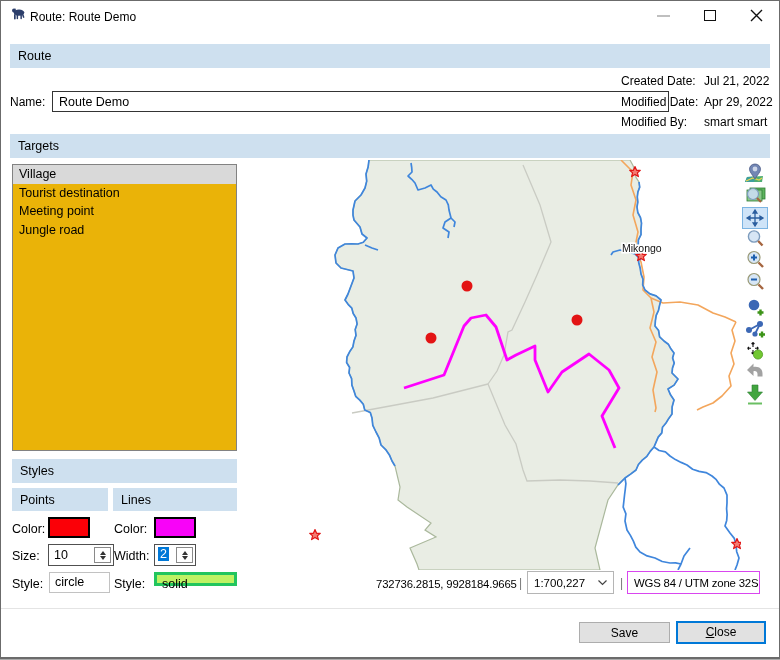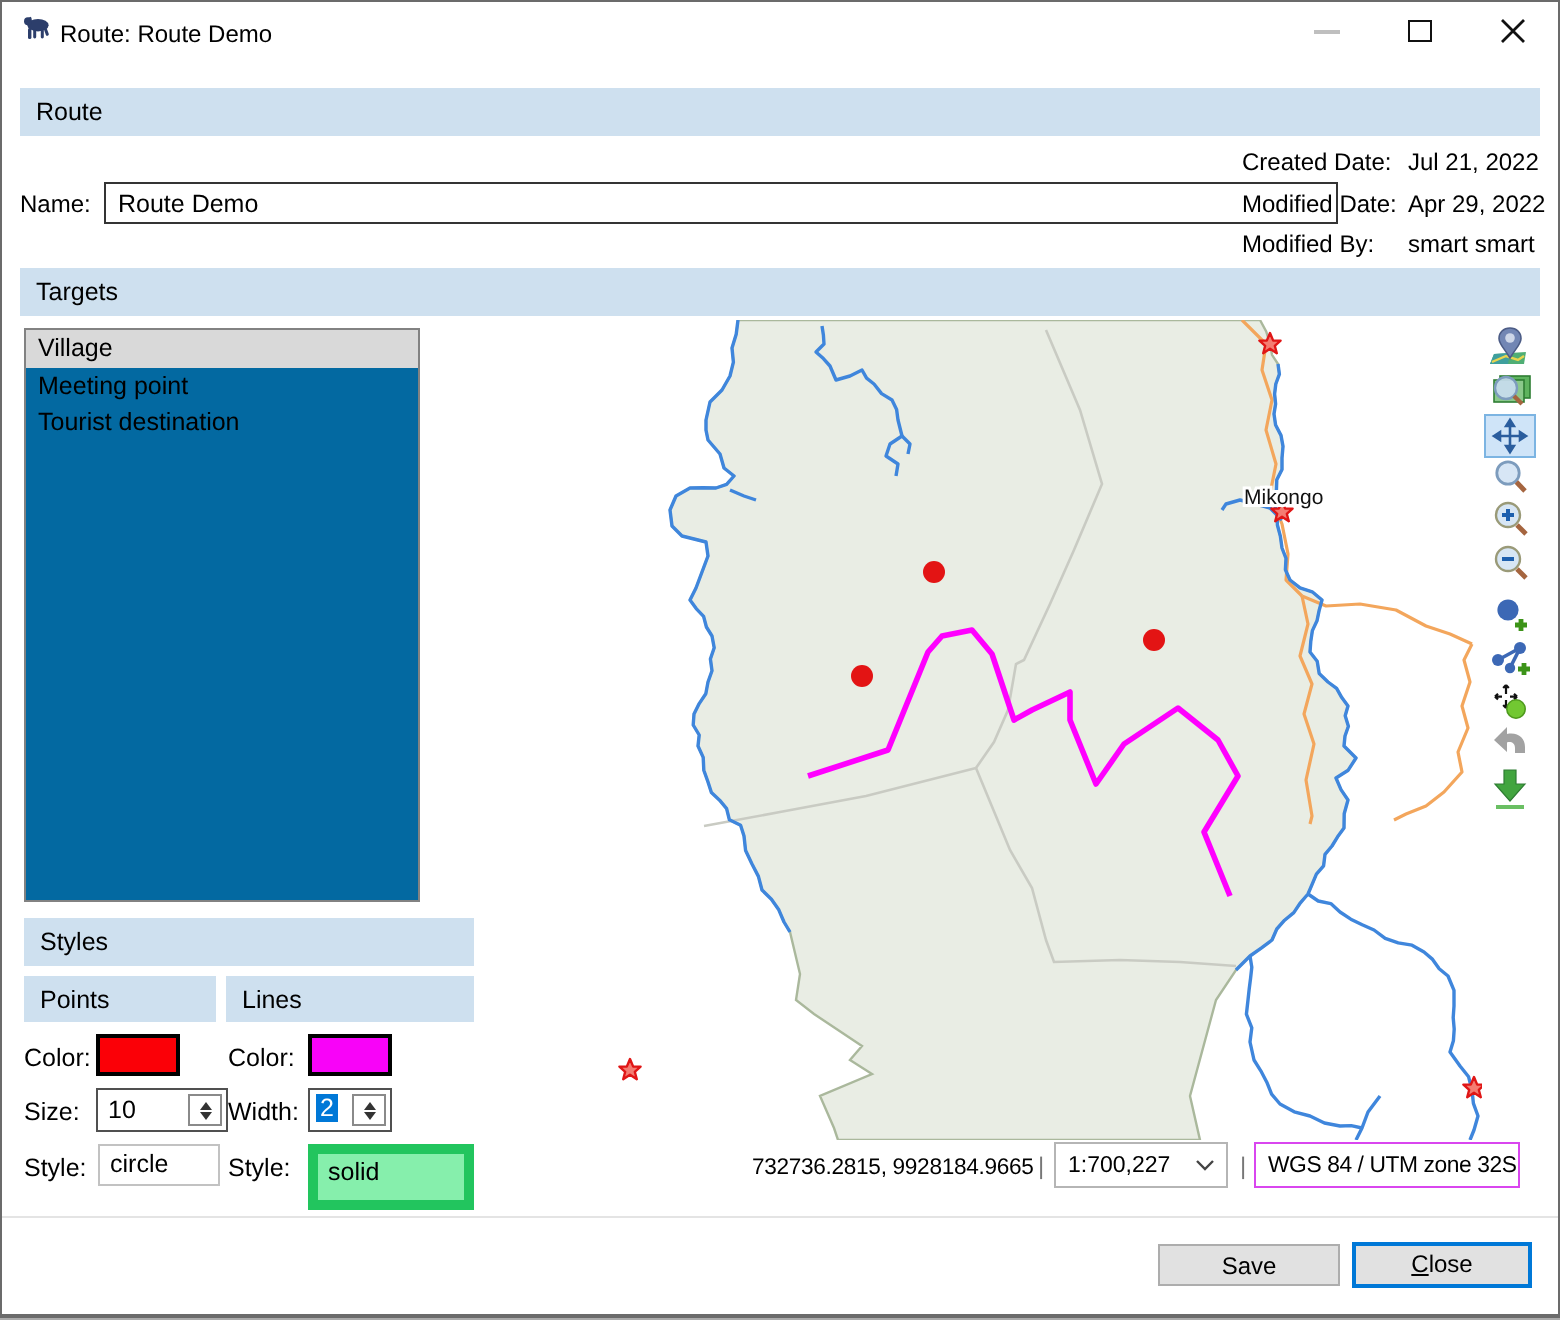--- a/index.html
+++ b/index.html
@@ -40,24 +40,25 @@
 <div class="lbl" style="left:10px;top:95px">Name:</div>
 <div class="abs" style="left:52px;top:91px;width:617px;height:21px;border:1px solid #343434;background:#fff">
     <span style="position:absolute;left:6px;top:3px;font-size:12.5px">Route Demo</span>
   </div>
 <div class="lbl" style="left:621px;top:95px">Modified Date:</div>
 <div class="val" style="left:704px;top:95px">Apr 29, 2022</div>
 <div class="lbl" style="left:621px;top:115px">Modified By:</div>
 <div class="val" style="left:704px;top:115px">smart smart</div>
 
 <div class="hdr" style="left:10px;top:134px;width:760px;height:24px">Targets</div>
-<div class="abs" style="left:12px;top:164px;width:198px;height:287px;border:1px solid #828282;background:#0369a1;font-size:12.5px">
+<div class="abs" style="left:12px;top:164px;width:225px;height:287px;border:1px solid #828282;background:#eab308;font-size:12.5px">
  <div style="height:18.5px;background:#d9d9d9;padding:2px 0 0 6px">Village</div>
+ <div style="height:18.5px;padding:2px 0 0 6px">Tourist destination</div>
  <div style="height:18.5px;padding:2px 0 0 6px">Meeting point</div>
- <div style="height:18.5px;padding:2px 0 0 6px">Tourist destination</div>
+ <div style="height:18.5px;padding:2px 0 0 6px">Jungle road</div>
 </div>
 
 <div class="hdr" style="left:12px;top:459px;width:225px;height:24px">Styles</div>
 <div class="hdr" style="left:12px;top:488px;width:96px;height:23px">Points</div>
 <div class="hdr" style="left:113px;top:488px;width:124px;height:23px">Lines</div>
 <div class="lbl" style="left:12px;top:522px;font-size:12.5px">Color:</div>
 <div class="abs" style="left:48px;top:517px;width:42px;height:21px;border:2px solid #000;background:#fb0007"></div>
 <div class="lbl" style="left:114px;top:522px;font-size:12.5px">Color:</div>
 <div class="abs" style="left:154px;top:517px;width:42px;height:21px;border:2px solid #000;background:#f803f8"></div>
 <div class="lbl" style="left:12px;top:549px;font-size:12.5px">Size:</div>
@@ -68,21 +69,21 @@
 <div class="lbl" style="left:114px;top:549px;font-size:12.5px">Width:</div>
 <div class="abs" style="left:154px;top:544px;width:42px;height:22px;border:1px solid #505050;background:#fff">
  <span style="position:absolute;left:3px;top:2px;font-size:12.5px;background:#0078d7;color:#fff;padding:0 2px">2</span>
  <span class="spin"></span>
 </div>
 <div class="lbl" style="left:12px;top:577px;font-size:12.5px">Style:</div>
 <div class="abs" style="left:49px;top:572px;width:61px;height:21px;border:1px solid #c2c2c2;background:#fff">
     <span style="position:absolute;left:5px;top:2px;font-size:12.5px">circle</span>
   </div>
 <div class="lbl" style="left:114px;top:577px;font-size:12.5px">Style:</div>
-<div class="abs" style="left:154px;top:572px;width:83px;height:33px;border:5px solid #22c55e;background:#86efac">
+<div class="abs" style="left:154px;top:572px;width:83px;height:14px;border:3px solid #22c55e;background:#bef264">
     <span style="position:absolute;left:5px;top:2px;font-size:12.5px">solid</span>
   </div>
 
 <div class="lbl" style="left:376px;top:578px;width:140px;text-align:right;font-size:11.3px;letter-spacing:-0.15px">732736.2815, 9928184.9665</div>
 <div class="lbl" style="left:519px;top:576px;color:#777">|</div>
 <div class="abs" style="left:527px;top:571px;width:87px;height:23px;border:1px solid #b5b5b5;background:#fff">
  <span style="position:absolute;left:6px;top:5px;font-size:11.5px">1:700,227</span>
  <svg style="position:absolute;right:6px;top:8px" width="9" height="6" viewBox="0 0 9 6">
       <path d="M0.5 0.5 L4.5 4.5 L8.5 0.5" stroke="#444" stroke-width="1.2" fill="none"></path>
     </svg>

